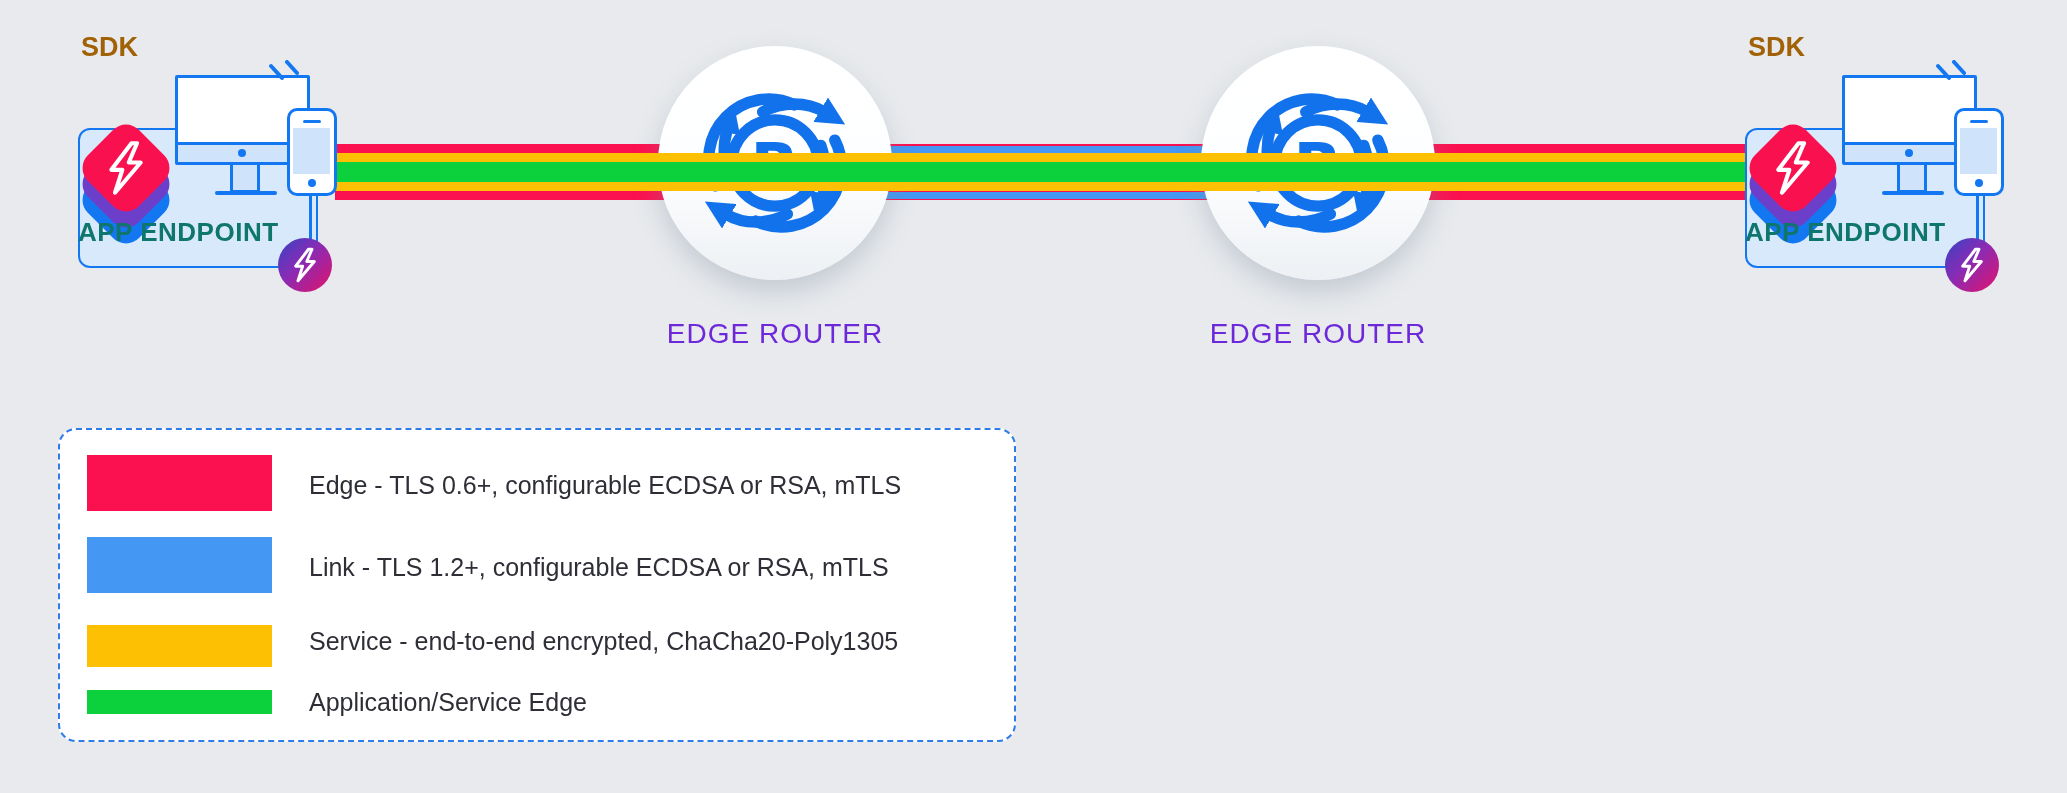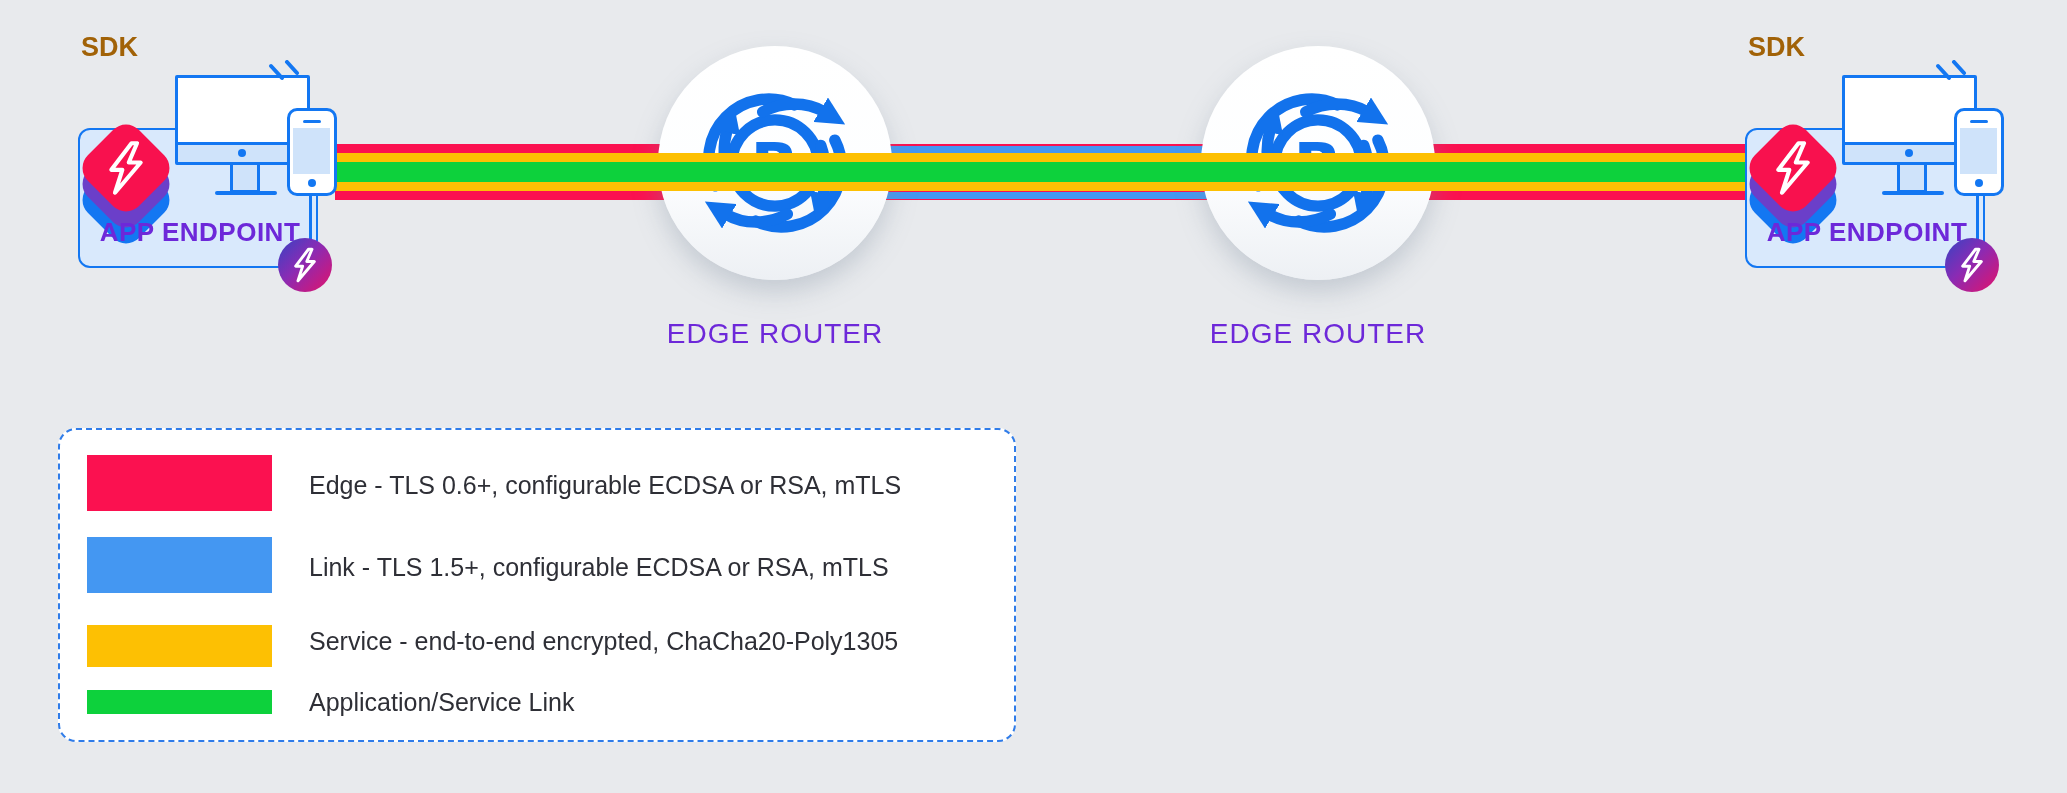--- a/index.html
+++ b/index.html
@@ -41,22 +41,22 @@
   
   .endpoint{position:absolute;top:20px;width:330px;height:290px;z-index:4;}
   .endpoint.left{left:40px;}
   .endpoint.right{left:1707px;}
 
   .sdk-label{position:absolute;left:38px;top:12px;width:60px;text-align:right;
     font-size:27px;font-weight:600;color:#a16207;}
 
   .ep-box{position:absolute;left:38px;top:108px;width:240px;height:140px;
     background:#D9E9FC;border:2.5px solid #1377F2;border-radius:12px;box-sizing:border-box;}
-  .ep-box-label{position:absolute;left:38px;top:197px;width:244px;text-align:center;
-    font-size:26px;font-weight:600;letter-spacing:0.5px;color:#6d28d9;}
+  .ep-box-label{position:absolute;left:38px;top:197px;width:244px;text-align:left;
+    font-size:26px;font-weight:600;letter-spacing:0.5px;color:#0f766e;}
 
   .monitor{position:absolute;left:135px;top:55px;width:135px;height:90px;
     background:#FFFFFF;border:3.5px solid #1377F2;border-radius:2px;box-sizing:border-box;}
   .monitor-bezel{position:absolute;left:0;bottom:0;width:100%;height:20px;
     background:#CFE3FA;border-top:3.5px solid #1377F2;box-sizing:border-box;}
   .monitor-dot{position:absolute;left:60px;bottom:5px;width:8px;height:8px;border-radius:50%;background:#1377F2;}
   .monitor-neck{position:absolute;left:190px;top:145px;width:30px;height:28px;
     background:#CFE3FA;border:3.5px solid #1377F2;border-top:none;box-sizing:border-box;}
   .monitor-base{position:absolute;left:175px;top:171px;width:62px;height:0;border-top:4px solid #1377F2;border-radius:2px;}
 
@@ -223,20 +223,20 @@
       <svg width="28" height="36" viewBox="0 0 48 60">
         <path d="M30,3 L8,32 L20,32 L12,57 L40,24 L27,24 L36,3 Z" fill="none" stroke="#FFFFFF" stroke-width="5" stroke-linejoin="round"></path>
       </svg>
     </div>
   </div>
 
   <div class="legend">
     <div class="legend-swatch s1" style="background: rgb(251, 17, 80);"></div>
     <div class="legend-text t1">Edge - TLS 0.6+, configurable ECDSA or RSA, mTLS</div>
     <div class="legend-swatch s2" style="background: rgb(68, 151, 242);"></div>
-    <div class="legend-text t2">Link - TLS 1.5+, configurable ECDSA or RSA, mTLS</div>
+    <div class="legend-text t2">Link - TLS 1.2+, configurable ECDSA or RSA, mTLS</div>
     <div class="legend-swatch s3" style="background: rgb(253, 192, 3);"></div>
     <div class="legend-text t3">Service - end-to-end encrypted, ChaCha20-Poly1305</div>
     <div class="legend-swatch s4" style="background: rgb(13, 209, 60);"></div>
-    <div class="legend-text t4">Application/Service Link</div>
+    <div class="legend-text t4">Application/Service Edge</div>
   </div>
 
 </div>
 
 </body></html>

